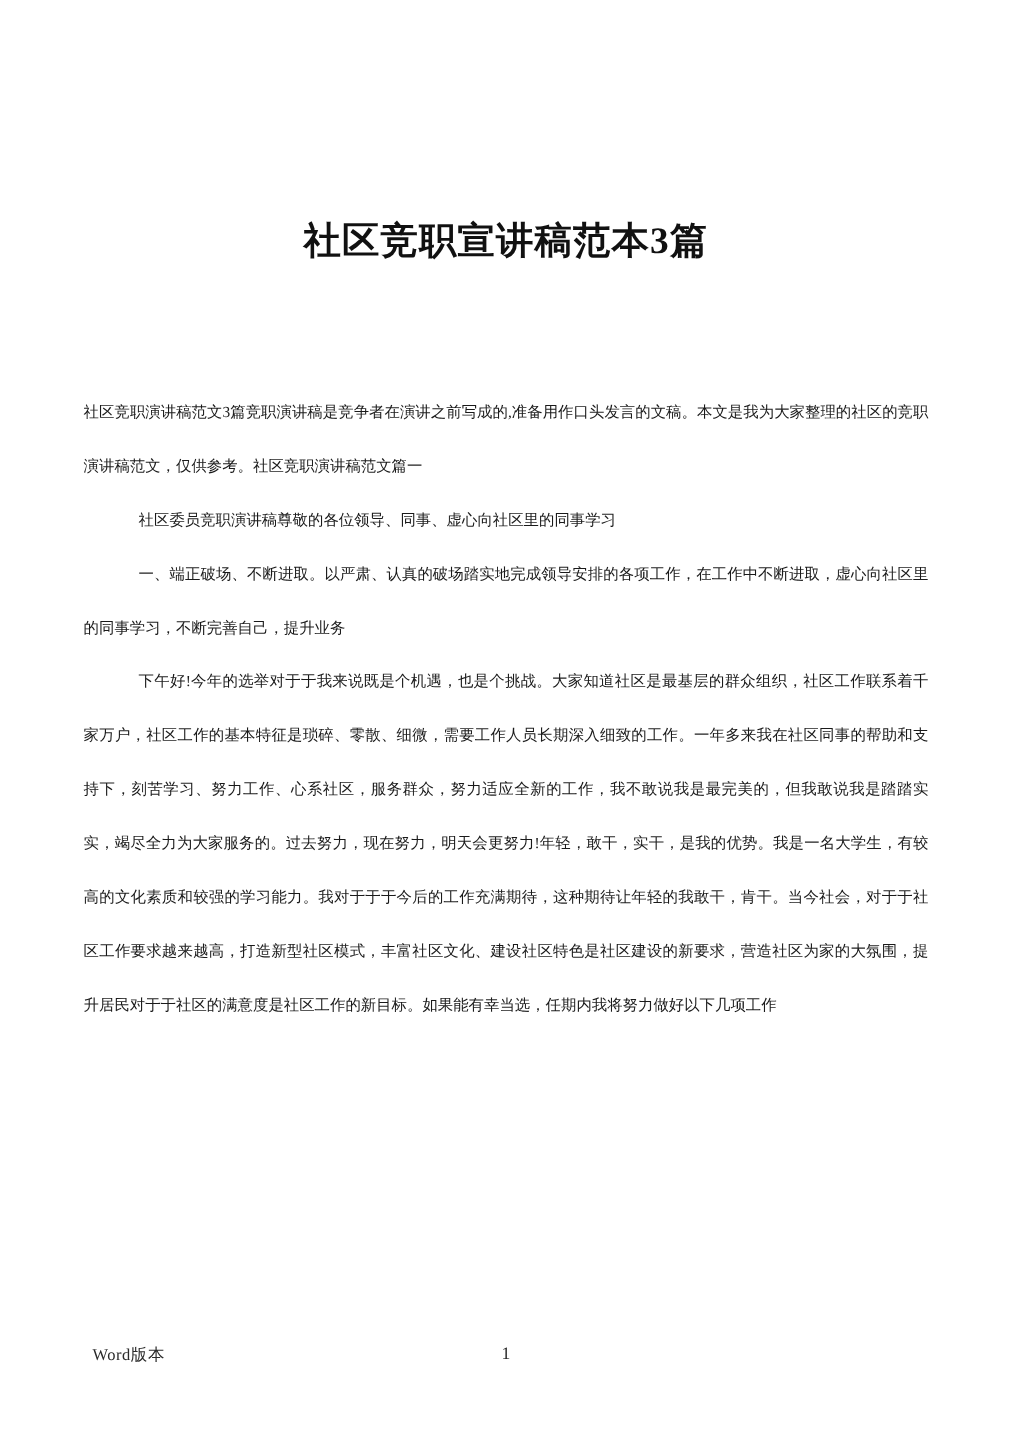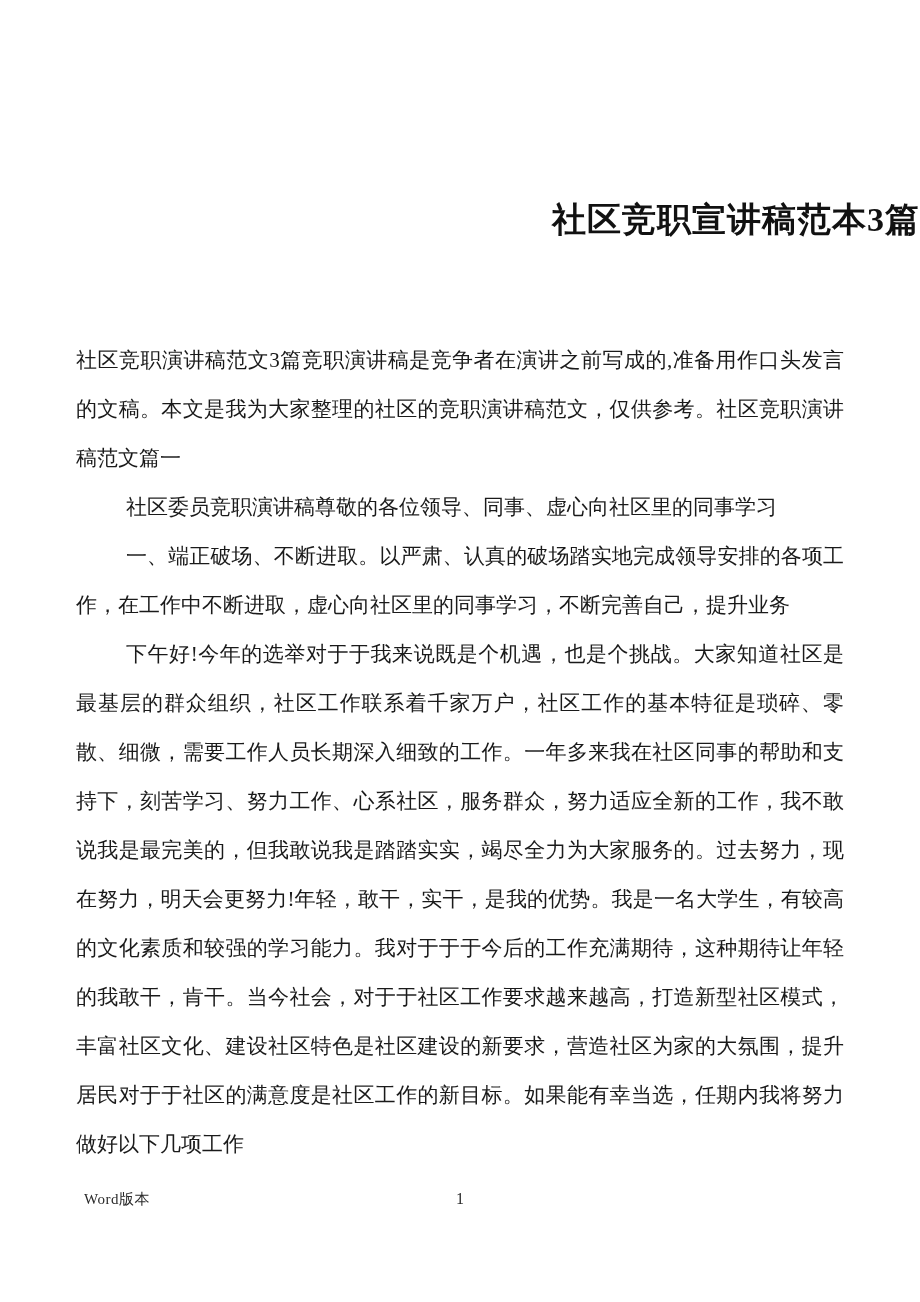--- a/index.html
+++ b/index.html
@@ -15,48 +15,48 @@
     overflow: hidden;
     font-family: "Liberation Serif", "DejaVu Serif", serif;
     color: #161616;
   }
   .doc-title {
     position: absolute;
     top: 196px;
     left: 0;
     width: 100%;
     margin: 0;
-    text-align: right;
+    text-align: center;
     font-size: 34px;
     line-height: 48px;
     font-weight: bold;
     letter-spacing: 1px;
     color: #111111;
   }
   .doc-body {
     position: absolute;
-    top: 336px;
+    top: 351px;
     left: 76px;
     width: 768px;
-    font-size: 21px;
+    font-size: 14px;
     line-height: 49px;
     text-align: justify;
     color: #1a1a1a;
     font-family: Liberation Serif, serif;
   }
   .para {
     margin: 0;
     padding: 0;
   }
   .para.indent {
     text-indent: 50px;
   }
   .page-footer {
     position: absolute;
-    top: 1190px;
+    top: 1222px;
     left: 0;
     width: 100%;
     height: 26px;
     font-size: 15px;
     color: #2a2a2a;
   }
   .footer-left {
     position: absolute;
     left: 84px;
     top: 0;

